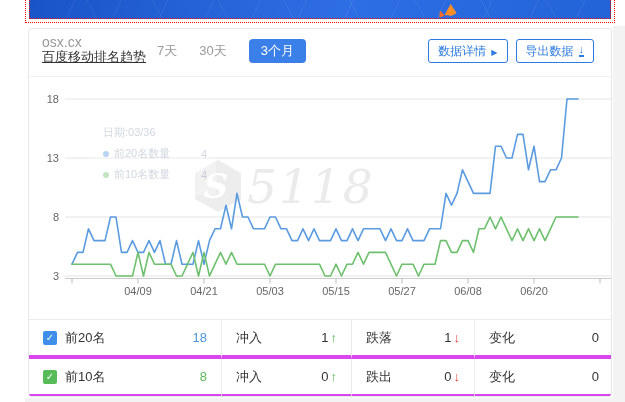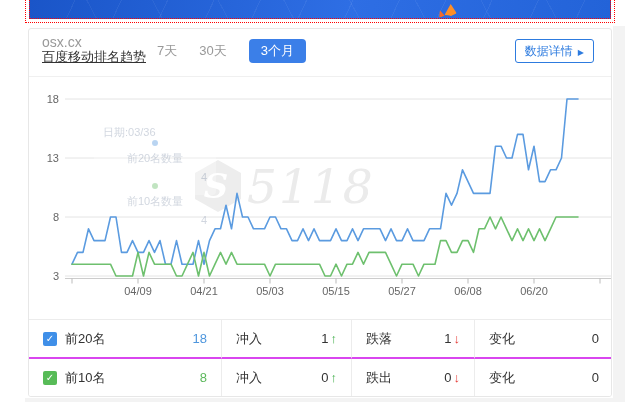--- a/index.html
+++ b/index.html
@@ -85,35 +85,35 @@
     font-family:"DejaVu Serif","Liberation Serif",serif;font-style:italic;
     color:#ebebeb;font-size:27px;
   }
   
   .ghost-tip{
     position:absolute;left:65px;top:88px;width:122px;height:78px;
     background:rgba(255,255,255,0.65);border-radius:4px;
     opacity:0.42;padding:8px 9px;box-sizing:border-box;
     font-size:11px;color:#93a0b5;pointer-events:none;
   }
-  .ghost-tip .row{display:flex;align-items:center;gap:5px;flex-direction:column;}
+  .ghost-tip .row{display:flex;align-items:center;gap:5px;margin-top:6px;}
   .ghost-tip .dot{width:6px;height:6px;border-radius:50%;}
   .dot-blue{background:#5b9be0;}
   .dot-green{background:#6ec06e;}
   .ghost-tip .v{margin-left:auto;}
   
   .chart-svg{position:absolute;left:0;top:57px;}
   
   .rank-table{
     position:absolute;left:0;top:290px;width:584px;
     border-top:1px solid #ececec;
     display:grid;grid-template-columns:193px 130px 123px 1fr;
   }
   .cell{
-    height:39px;border-bottom:2px solid #d946ef;border-right:1px solid #ececec;
+    height:39px;border-bottom:4px solid #d946ef;border-right:1px solid #ececec;
     display:flex;align-items:center;padding:0 14px;box-sizing:border-box;
     font-size:13px;color:#333;background:#fff;
   }
   .cell:nth-child(4n){border-right:none;}
   .cell .spacer{flex:1;}
   .cb{
     width:14px;height:14px;border-radius:2px;margin-right:8px;flex:none;
     display:flex;align-items:center;justify-content:center;
     color:#fff;font-size:10px;cursor:pointer;
   }
@@ -148,20 +148,24 @@
     <div class="tabs">
       <span class="tab">7天</span>
       <span class="tab">30天</span>
       <span class="tab active">3个月</span>
     </div>
 
     <div class="actions">
       <button class="act-btn">
         <span>数据详情</span>
         <span class="ic-play"></span>
+      </button>
+      <button class="act-btn">
+        <span>导出数据</span>
+        <span class="ic-download"></span>
       </button>
     </div>
   </div>
 
   <div class="watermark">
     <div class="wm-hex">
       <span>S</span>
     </div>
     <span class="wm-text">5118</span>
   </div>

